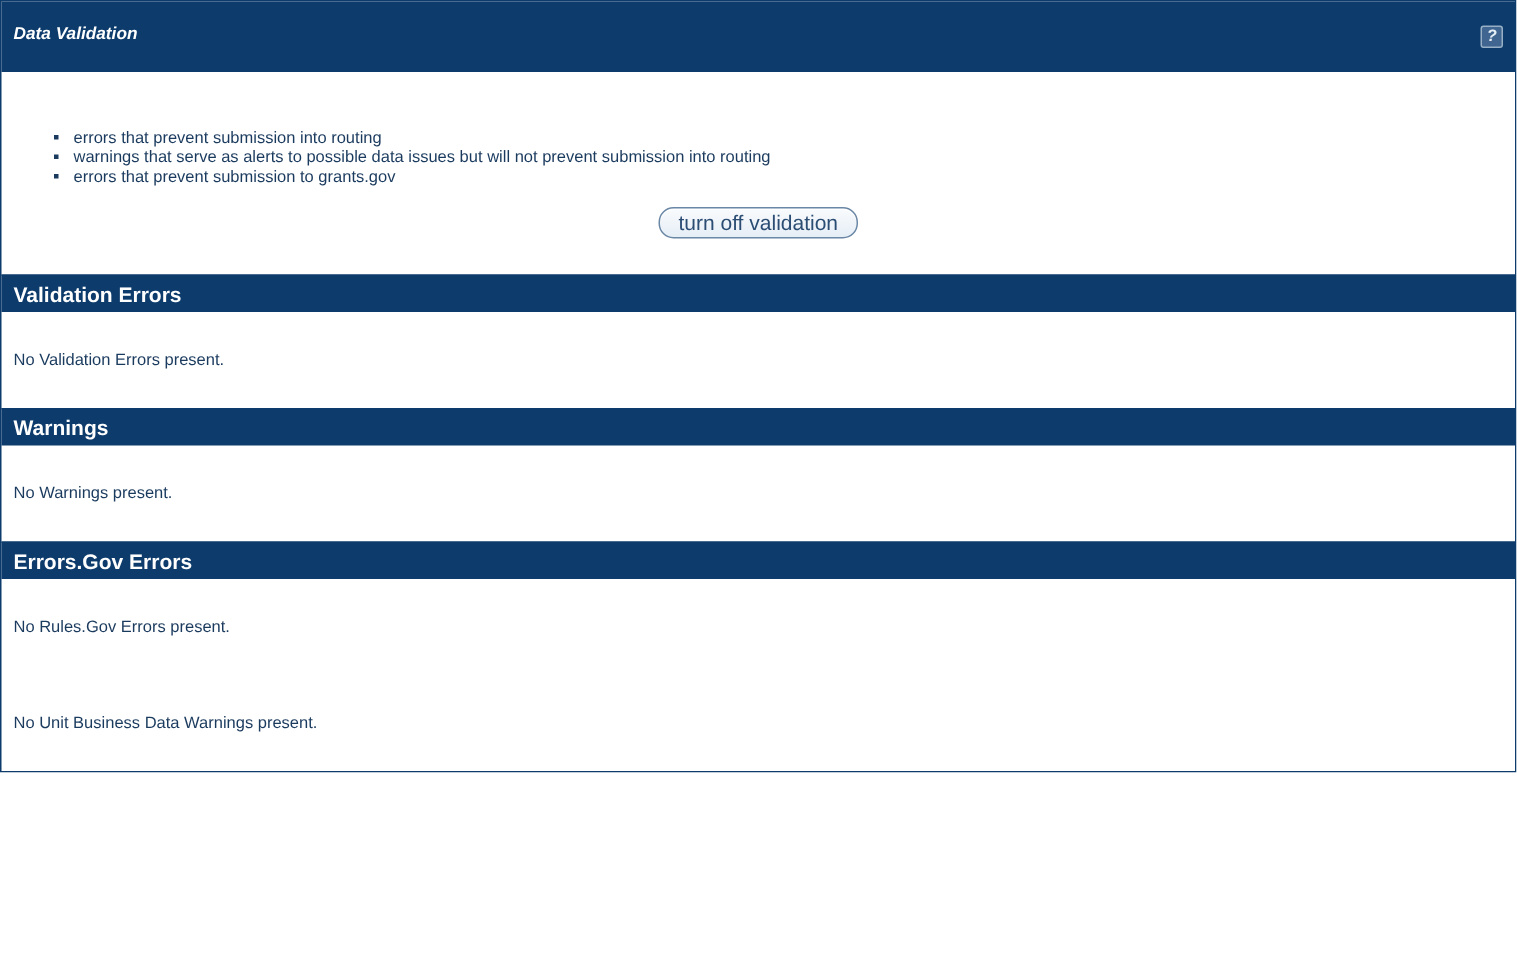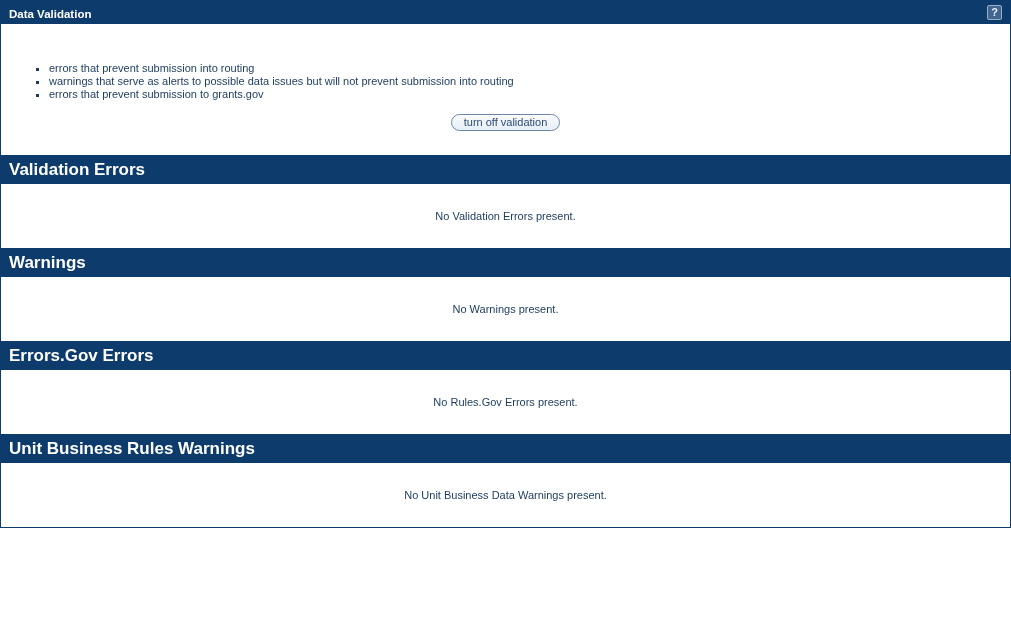--- a/index.html
+++ b/index.html
@@ -12,25 +12,26 @@
     background: #fff;
     width: 1011px;
   }
   .panel {
     border: 1px solid #0c3b6c;
   }
   .header-bar {
     background: #0c3b6c;
     color: #fff;
     font-weight: bold;
-    padding: 4px 8px;
+    padding: 16px 8px;
     display: flex;
     justify-content: space-between;
-    align-items: flex-end;
+    align-items: flex-start;
     font-size: 11.5px;
+    font-style: italic;
   }
   .help-icon {
     width: 15px;
     height: 15px;
     border: 1px solid #98b0c6;
     border-radius: 2px;
     background: #3f6590;
     color: #e6eef6;
     font-weight: bold;
     font-size: 11px;
@@ -59,35 +60,34 @@
     padding: 0 0 10px 0;
   }
   .toggle-btn {
     display: inline-block;
     background: linear-gradient(#f9fbfd, #e6eef6);
     border: 1px solid #6b87a6;
     border-radius: 10px;
     padding: 1px 12px 2px 12px;
     color: #2b4d73;
     font-family: Verdana, Arial, sans-serif;
-    font-size: 11px;
+    font-size: 14px;
     cursor: pointer;
     box-shadow: inset 0 1px 0 #fff;
   }
   .section-header {
     background: #0c3b6c;
     color: #fff;
     font-weight: bold;
     padding: 4px 8px;
-    font-size: 17px;
+    font-size: 14px;
     border-top: 1px solid #0c3b6c;
   }
   .section-body {
     padding: 26px 8px;
-    text-align: center;
     color: #1a3a5e;
   }
 </style>
 </head>
 <body>
 
 <div class="panel">
 
   <div class="header-bar">
     <span>Data Validation</span>
@@ -108,16 +108,15 @@
   <div class="section-header">Validation Errors</div>
   <div class="section-body">No Validation Errors present.</div>
 
   <div class="section-header">Warnings</div>
   <div class="section-body">No Warnings present.</div>
 
   <div class="section-header">Errors.Gov Errors</div>
   <div class="section-body">No Rules.Gov Errors present.</div>
 
 
-  <div class="section-header">Unit Business Rules Warnings</div>
   <div class="section-body">No Unit Business Data Warnings present.</div>
 
 </div>
 
 </body></html>

